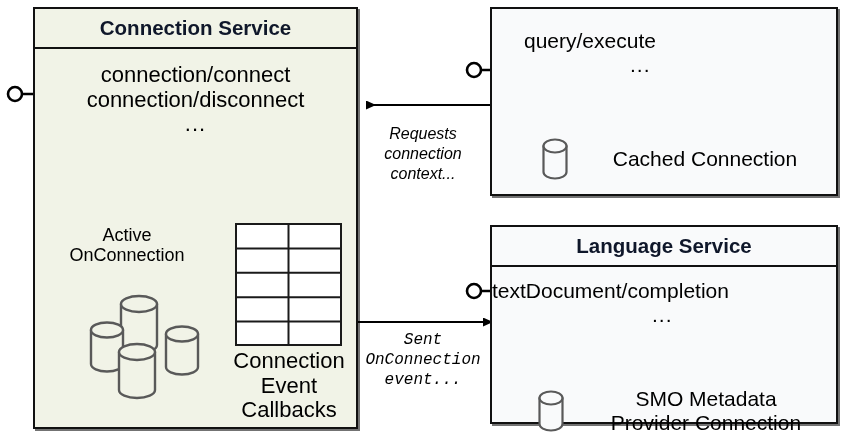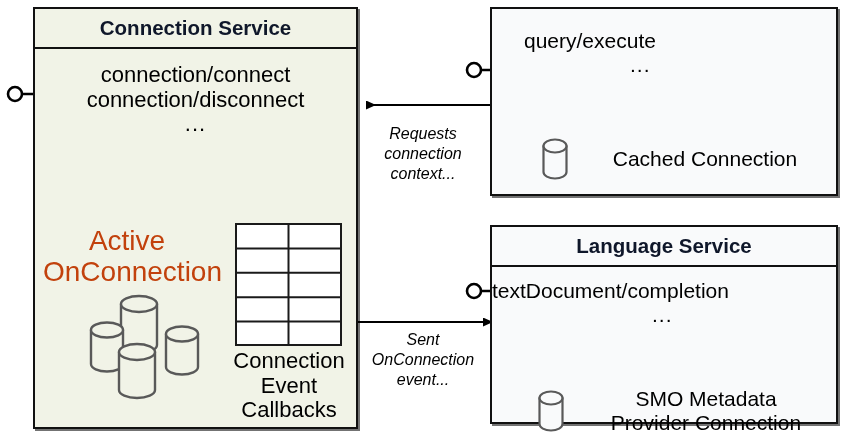--- a/index.html
+++ b/index.html
@@ -95,23 +95,23 @@
     position: absolute;
     left: 0; top: 0;
     width: 100%;
     height: 100%;
   }
   #active-conn-label {
     position: absolute;
     left: 8px; top: 176px;
     width: 168px;
     text-align: center;
-    font-size: 28px;
+    font-size: 18px;
     line-height: 1.12;
-    color: #c2410c;
+    color: #000000;
   }
   #cyl-cluster {
     position: absolute;
     left: 53px; top: 243px;
     width: 114px; height: 110px;
   }
   #grid-table {
     position: absolute;
     left: 200px; top: 174px;
     width: 107px; height: 123px;
@@ -160,20 +160,21 @@
     text-align: center;
     line-height: 1.25;
   }
   #label-requests {
     left: 365px; top: 124px;
     width: 116px;
   }
   #label-sent {
     left: 360px; top: 330px;
     width: 126px;
+    font-family: Liberation Mono, monospace;
   }
 </style>
 </head>
 <body>
 
 <div id="canvas">
 
   <svg class="svg-layer" id="connector-layer" viewBox="0 0 846 436" width="846" height="436">
 
     <g>

